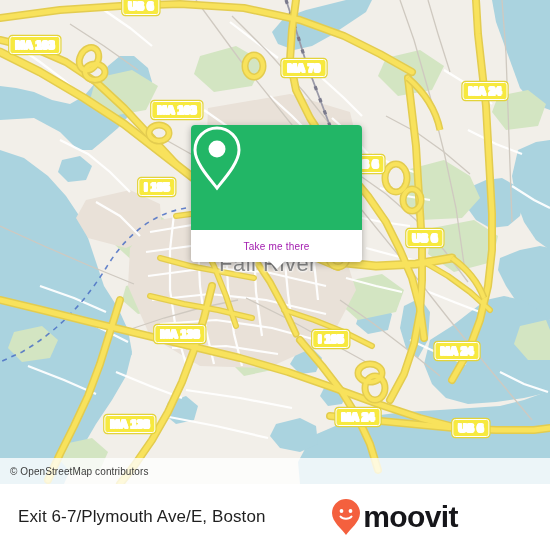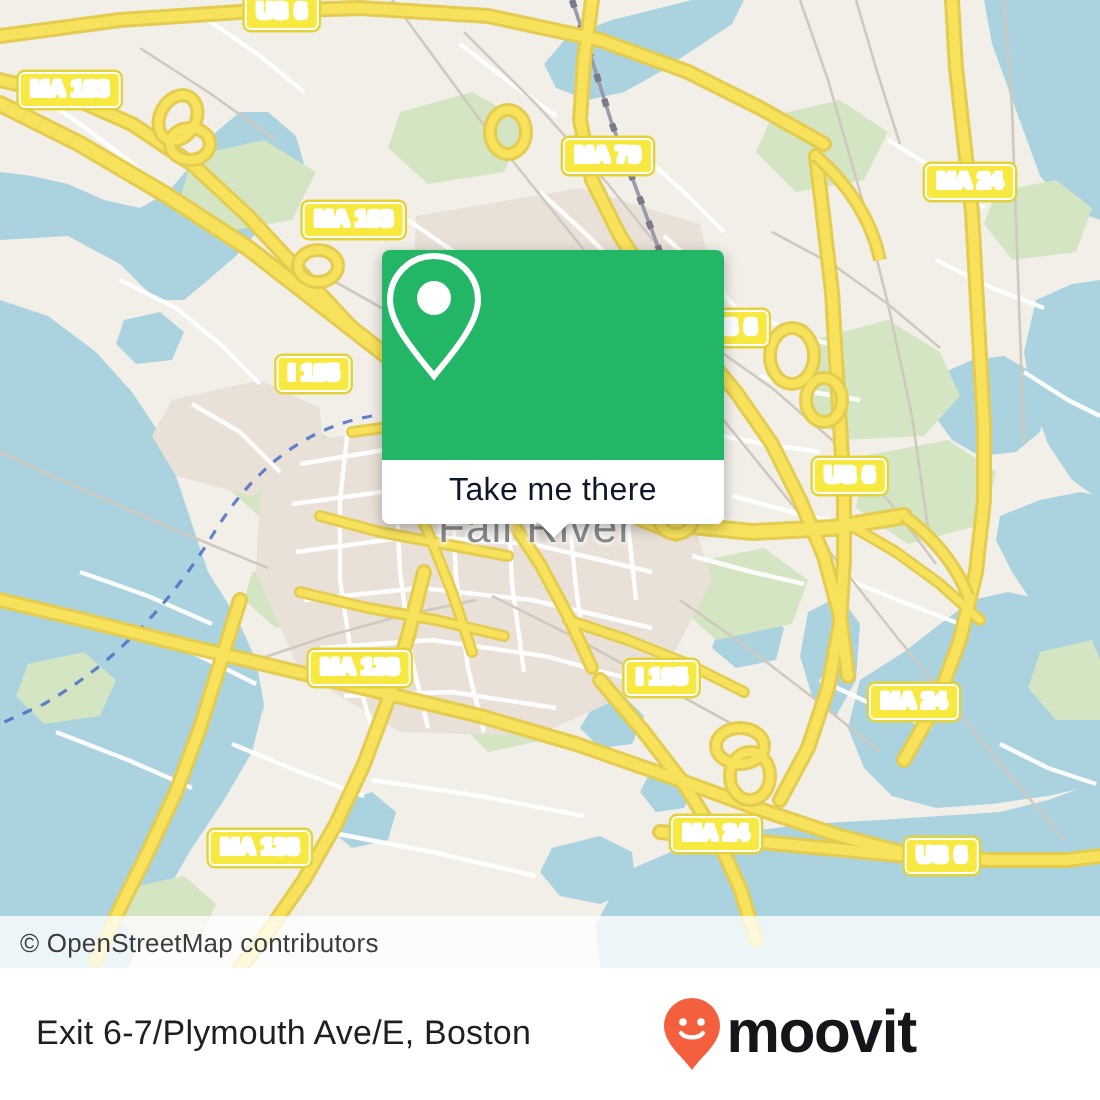--- a/index.html
+++ b/index.html
@@ -65,21 +65,21 @@
     border-radius:4px 4px 0 0;
     display:flex;align-items:center;justify-content:center;
   }
   .callout-body{
     height:32px;
     border-radius:0 0 4px 4px;
     background:#fff;
     display:flex;align-items:center;justify-content:center;
   }
   .callout-body .cta{
-    font-size:16px;color:#0f172a;letter-spacing:.2px;
+    font-size:10px;color:#a21caf;letter-spacing:.2px;
   }
   .callout-tail{
     position:absolute;left:50%;bottom:-9px;
     width:18px;height:10px;
     transform:translateX(-50%);
     overflow:hidden;
   }
   .callout-tail::before{
     content:"";position:absolute;left:50%;top:-9px;
     width:14px;height:14px;background:#fff;
@@ -88,21 +88,21 @@
   }
 
   
   .attrib{
     position:absolute;left:0;bottom:0;
     width:100%;height:26px;
     background:rgba(255,255,255,.78);
     display:flex;align-items:center;
   }
   .attrib span{
-    font-size:13px;color:#3b3b3b;padding-left:10px;letter-spacing:.1px;
+    font-size:10px;color:#3b3b3b;padding-left:10px;letter-spacing:.1px;
   }
 
   
   .footer{
     position:absolute;left:0;top:484px;width:476px;height:66px;
     background:#ffffff;
     display:flex;align-items:center;justify-content:space-between;
     padding:0 18px;box-sizing:border-box;
   }
   .footer .addr{font-size:17px;color:#1f1f1f;letter-spacing:.1px;}
@@ -353,21 +353,21 @@
           <path d="M452,258 C466,268 478,282 484,298"></path>
         </g>
       </g>
     </svg>
 
     <div class="place-label" style="left:268px;top:264px;">Fall River</div>
 
     <div id="shield-layer">
         <div class="shield" style="left: 141px; top: 6px;">US 6</div>
         <div class="shield" style="left: 35px; top: 45px;">MA 103</div>
-        <div class="shield" style="left: 304px; top: 78px;">MA 79</div>
+        <div class="shield" style="left: 304px; top: 68px;">MA 79</div>
         <div class="shield" style="left: 485px; top: 91px;">MA 24</div>
         <div class="shield" style="left: 177px; top: 110px;">MA 103</div>
         <div class="shield" style="left: 366px; top: 164px;">US 6</div>
         <div class="shield" style="left: 157px; top: 187px;">I 195</div>
         <div class="shield" style="left: 425px; top: 238px;">US 6</div>
         <div class="shield" style="left: 180px; top: 334px;">MA 138</div>
         <div class="shield" style="left: 331px; top: 339px;">I 195</div>
         <div class="shield" style="left: 457px; top: 351px;">MA 24</div>
         <div class="shield" style="left: 130px; top: 424px;">MA 138</div>
         <div class="shield" style="left: 358px; top: 417px;">MA 24</div>

